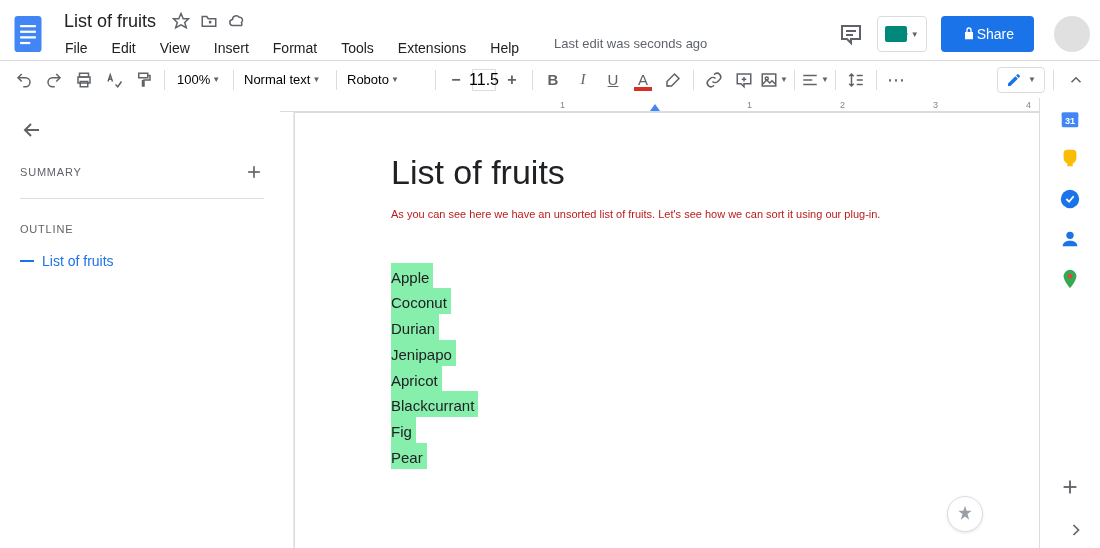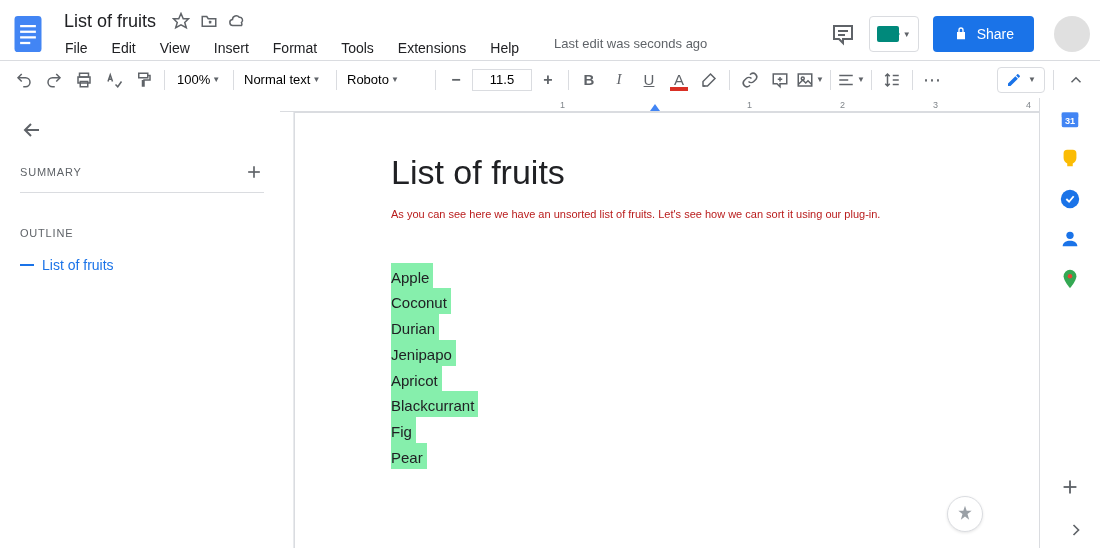--- a/index.html
+++ b/index.html
@@ -14,45 +14,45 @@
     .doc-title { font-size: 18px; color: #202124; padding: 2px 6px; }
     .star-icon, .folder-icon, .cloud-icon { width: 18px; height: 18px; color: #5f6368; cursor: pointer; }
     .menu-bar { display: flex; gap: 10px; margin-top: 2px; }
     .menu-item { font-size: 14px; color: #202124; padding: 4px 7px; cursor: pointer; border-radius: 4px; }
     .last-edit { font-size: 13px; color: #5f6368; margin-left: 18px; }
     .header-right { margin-left: auto; display: flex; align-items: center; gap: 14px; }
     .comment-icon { width: 24px; height: 24px; color: #5f6368; cursor: pointer; }
     .meet-btn { width: 50px; height: 36px; background: #fff; border: 1px solid #dadce0; border-radius: 4px; display: flex; align-items: center; justify-content: center; cursor: pointer; gap: 2px; }
     .meet-btn .cam { width: 22px; height: 16px; background: #00897b; border-radius: 2px; position: relative; }
     .meet-btn .cam::after { content: ''; position: absolute; right: -7px; top: 2px; border: 6px solid transparent; border-left: 7px solid #00897b; }
-    .share-btn { height: 36px; background: #1a73e8; color: #fff; border: none; border-radius: 4px; padding: 0 20px; font-size: 14px; font-weight: 500; display: flex; align-items: center; gap: 8px; cursor: pointer; }
+    .share-btn { height: 36px; background: #1a73e8; color: #fff; border: none; border-radius: 4px; padding: 0 20px; font-size: 14px; font-weight: 500; display: flex; align-items: center; gap: 0; cursor: pointer; }
     .avatar { width: 36px; height: 36px; border-radius: 50%; background: #e0e0e0; margin-left: 6px; }
     
     
     .toolbar { height: 38px; border-top: 1px solid #dadce0; display: flex; align-items: center; padding: 0 10px; gap: 2px; }
     .tb-btn { width: 28px; height: 28px; display: flex; align-items: center; justify-content: center; cursor: pointer; border-radius: 4px; color: #5f6368; }
     .tb-sep { width: 1px; height: 20px; background: #dadce0; margin: 0 4px; }
     .zoom-box { width: 56px; height: 24px; font-size: 13px; display: flex; align-items: center; padding: 0 6px; }
     .styles-box { width: 90px; height: 24px; font-size: 13px; display: flex; align-items: center; padding: 0 4px; }
     .font-box { width: 86px; height: 24px; font-size: 13px; display: flex; align-items: center; padding: 0 4px; }
-    .font-size-box { width: 60px; height: 22px; border: 1px solid #dadce0; text-align: center; font-size: 13px; display: flex; align-items: center; justify-content: center; }
+    .font-size-box { width: 24px; height: 22px; border: 1px solid #dadce0; text-align: center; font-size: 16px; display: flex; align-items: center; justify-content: center; }
     .text-color { position: relative; }
     .text-color::after { content: ''; position: absolute; bottom: 3px; left: 5px; right: 5px; height: 4px; background: #d93025; }
     .dropdown-caret { font-size: 8px; margin-left: 2px; color: #5f6368; }
     .tb-right { margin-left: auto; display: flex; align-items: center; gap: 4px; }
     .edit-mode { display: flex; align-items: center; gap: 4px; padding: 4px 8px; border: 1px solid #dadce0; border-radius: 4px; cursor: pointer; }
     .pencil { width: 16px; height: 16px; }
     
     
     .main { display: flex; height: calc(548px - 98px); position: relative; }
     
     
     .outline-panel { width: 280px; background: #fff; padding: 20px 16px 16px 20px; position: relative; }
     .outline-back { width: 24px; height: 24px; color: #5f6368; cursor: pointer; margin-bottom: 16px; }
-    .summary-row { display: flex; justify-content: space-between; align-items: center; padding-bottom: 10px; border-bottom: 1px solid #dadce0; margin-bottom: 34px; }
+    .summary-row { display: flex; justify-content: space-between; align-items: center; padding-bottom: 16px; border-bottom: 1px solid #dadce0; margin-bottom: 24px; }
     .summary-label { font-size: 11px; font-weight: 500; letter-spacing: 0.8px; color: #5f6368; }
     .add-summary { width: 20px; height: 20px; color: #5f6368; cursor: pointer; }
     .outline-label { font-size: 11px; font-weight: 500; letter-spacing: 0.8px; color: #5f6368; margin-bottom: 14px; }
     .outline-item { display: flex; align-items: center; gap: 8px; font-size: 14px; color: #3c4043; cursor: pointer; padding: 4px 0; }
     .outline-item.active { color: #1a73e8; font-weight: 500; }
     .outline-item.active::before { content: ''; width: 14px; height: 2px; background: #1a73e8; }
     
     
     .doc-area { flex: 1; background: #f8f9fa; overflow: hidden; position: relative; }
     .ruler { height: 14px; background: #fff; border-bottom: 1px solid #dadce0; position: relative; font-size: 9px; color: #80868b; }

